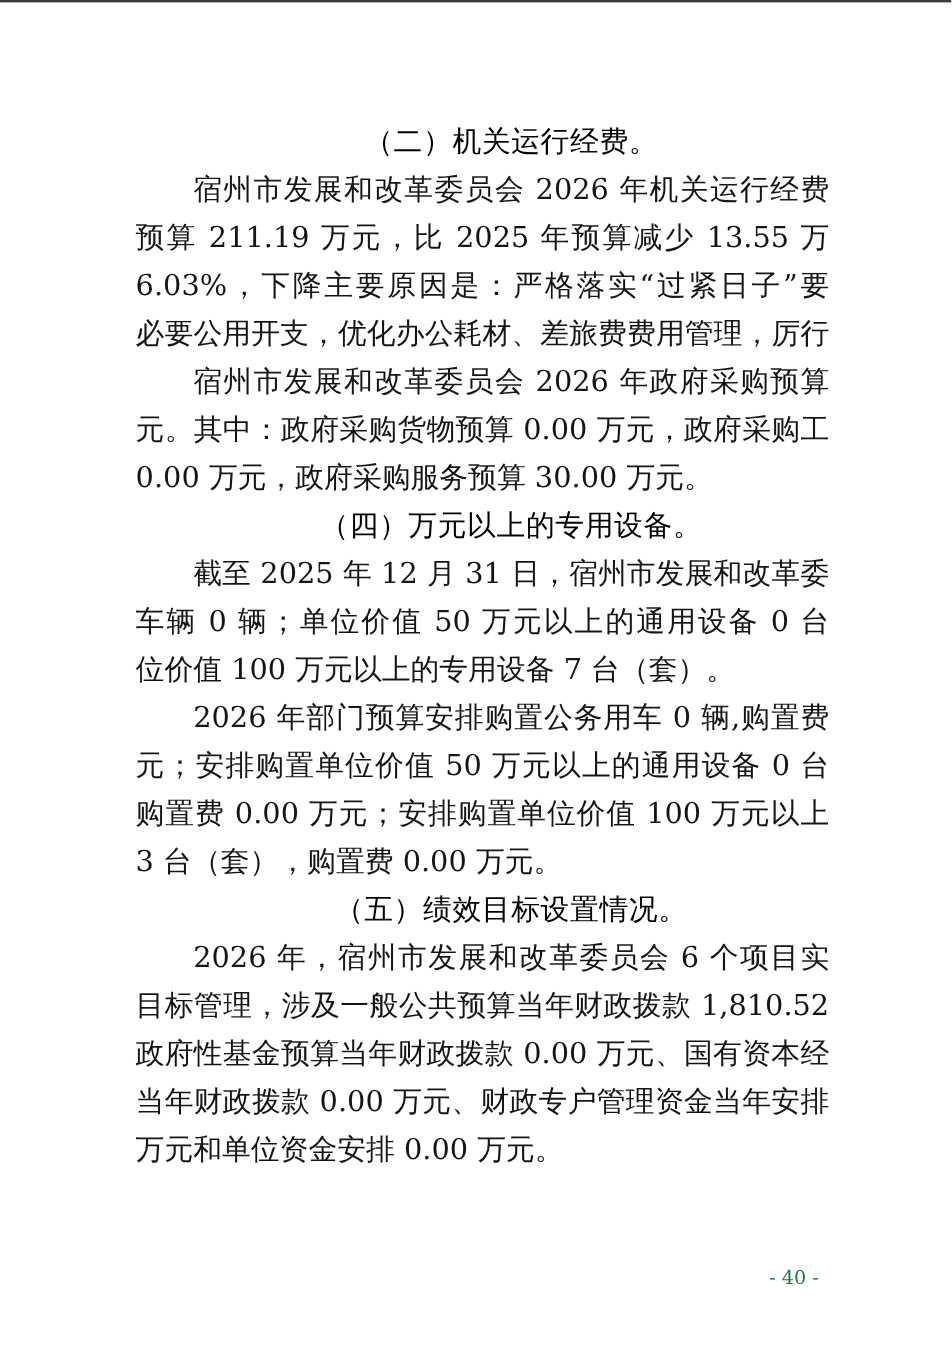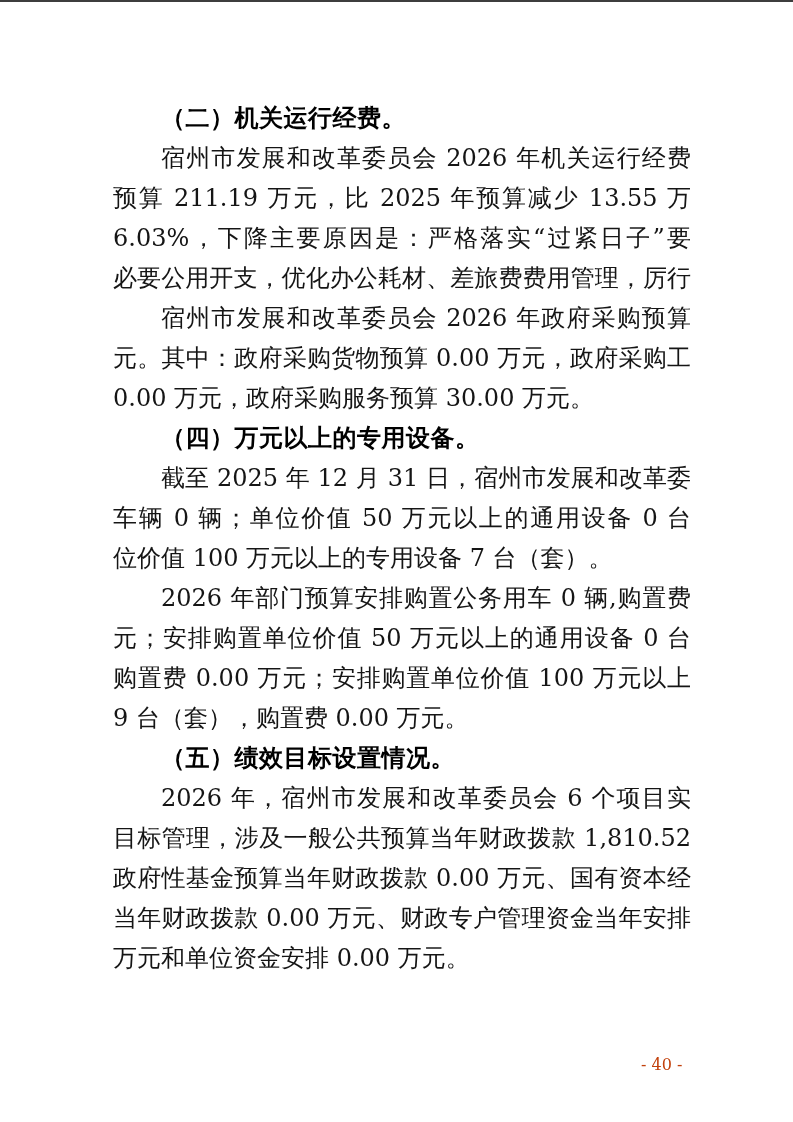--- a/index.html
+++ b/index.html
@@ -11,28 +11,28 @@
   .top-edge{position:absolute;top:0;left:0;width:793px;height:2px;background:#3d3d3d;}
   .content{position:absolute;left:113px;top:98px;width:578px;}
   .line{
     height:40px;line-height:40px;font-size:24px;
     text-align:justify;text-align-last:justify;overflow:hidden;
     white-space:normal;
   }
   .line.first{text-indent:2em;}
   .line.lastline{text-align-last:left;}
   .heading{
-    height:40px;line-height:40px;font-size:24px;font-weight:700;
+    height:40px;line-height:40px;font-size:24px;font-weight:400;
     text-indent:2em;color:#000;
     font-family:"DejaVu Sans","Liberation Sans",sans-serif;
-    letter-spacing:0.5px;overflow:hidden;white-space:nowrap;
+    letter-spacing:0.5px;overflow:hidden;white-space:nowrap;text-align:center;
   }
   .footer{
     position:absolute;top:1055px;left:641px;
-    font-size:16px;line-height:20px;color:#c2410c;
+    font-size:16px;line-height:20px;color:#15803d;
     font-family:"DejaVu Serif","Liberation Serif",serif;
   }
 </style>
 </head>
 <body>
 
 <div class="page">
   <div class="top-edge"></div>
 
   <div class="content">
@@ -54,21 +54,21 @@
     <div class="heading">（四）万元以上的专用设备。</div>
     <div class="para">
       <div class="line first">截至 2025 年 12 月 31 日，宿州市发展和改革委员会共有</div>
       <div class="line">车辆 0 辆；单位价值 50 万元以上的通用设备 0 台（套），单</div>
       <div class="line lastline">位价值 100 万元以上的专用设备 7 台（套）。</div>
     </div>
     <div class="para">
       <div class="line first">2026 年部门预算安排购置公务用车 0 辆,购置费 0.00 万</div>
       <div class="line">元；安排购置单位价值 50 万元以上的通用设备 0 台（套），</div>
       <div class="line">购置费 0.00 万元；安排购置单位价值 100 万元以上专用设备</div>
-      <div class="line lastline">9 台（套），购置费 0.00 万元。</div>
+      <div class="line lastline">3 台（套），购置费 0.00 万元。</div>
     </div>
 
     <div class="heading">（五）绩效目标设置情况。</div>
     <div class="para">
       <div class="line first">2026 年，宿州市发展和改革委员会 6 个项目实行了绩效</div>
       <div class="line">目标管理，涉及一般公共预算当年财政拨款 1,810.52 万元、</div>
       <div class="line">政府性基金预算当年财政拨款 0.00 万元、国有资本经营预算</div>
       <div class="line">当年财政拨款 0.00 万元、财政专户管理资金当年安排 0.00</div>
       <div class="line lastline">万元和单位资金安排 0.00 万元。</div>
     </div>

